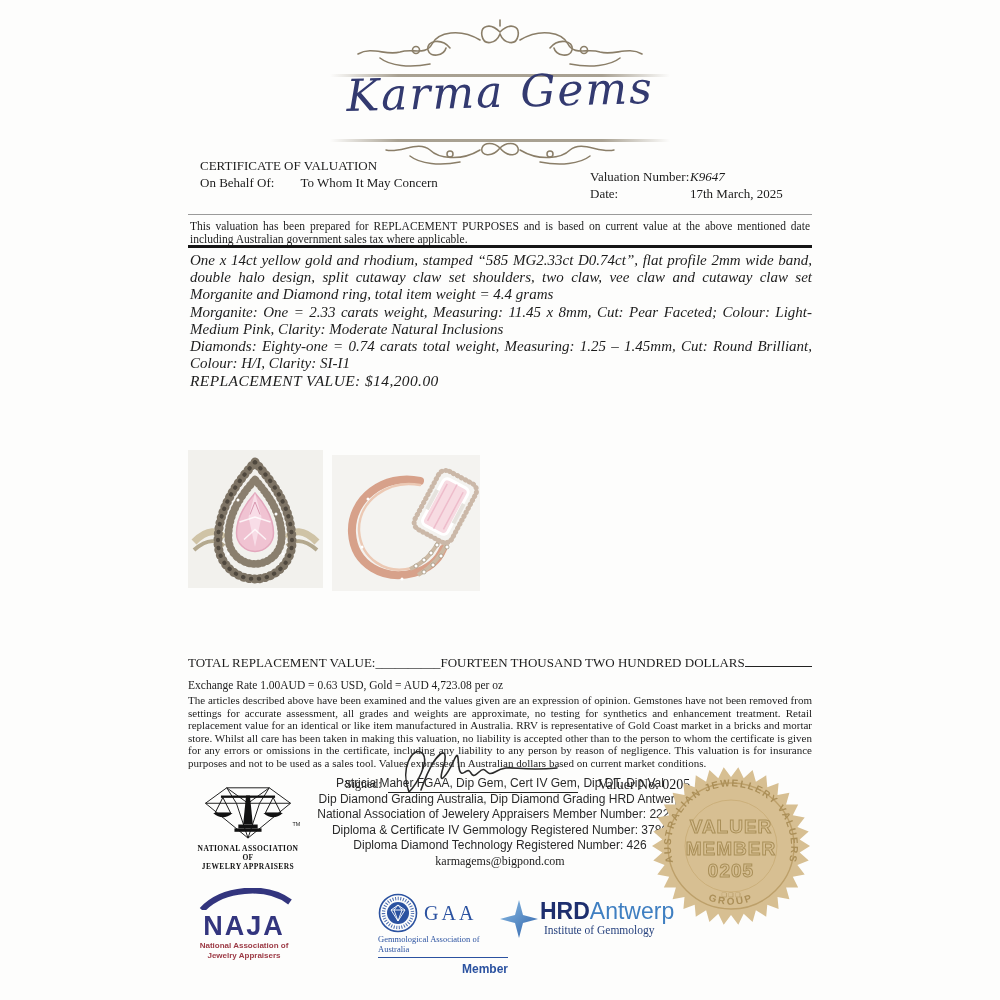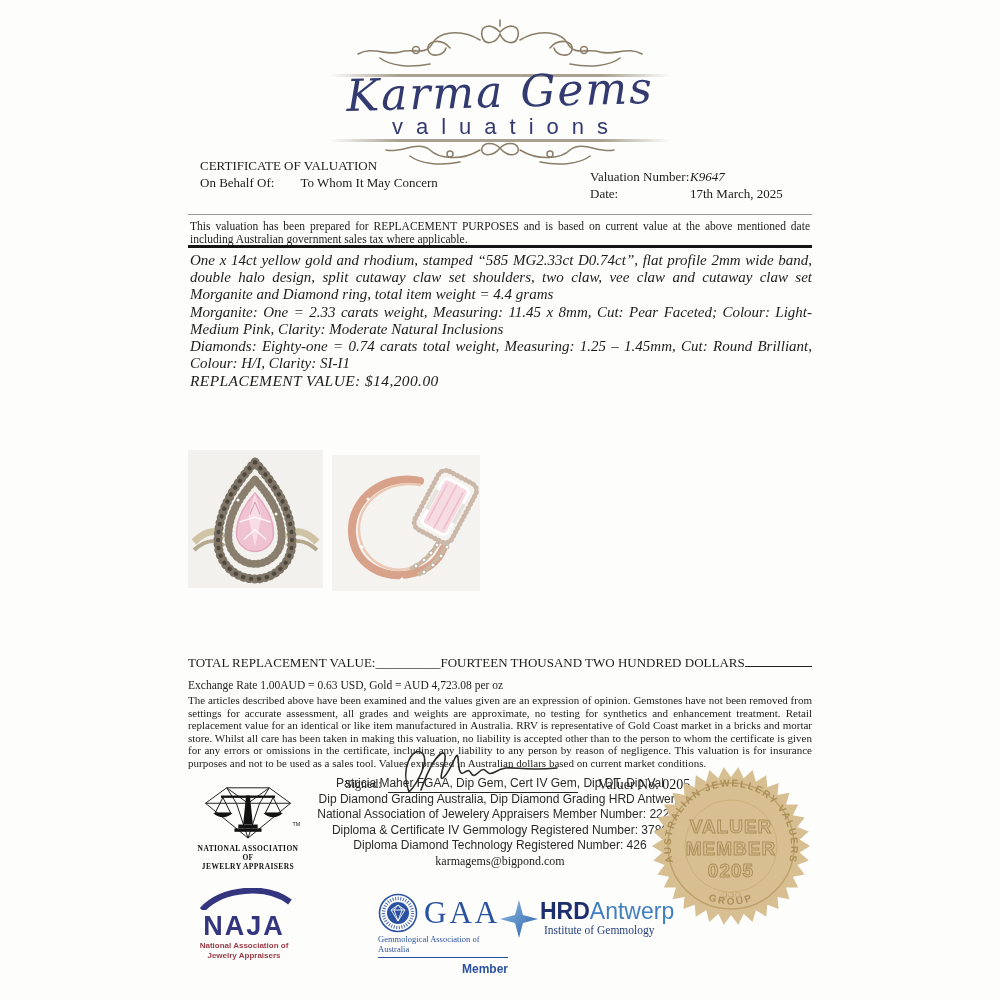--- a/index.html
+++ b/index.html
@@ -56,21 +56,21 @@
   .creds .email{font-family:"Liberation Serif",serif;font-size:12px;color:#1c1c1c;}
 
   
   .scales-block{position:absolute;left:192px;top:782px;width:112px;text-align:center;}
   .scales-text{font-size:7.5px;font-weight:bold;letter-spacing:.4px;line-height:9px;color:#111;}
   .naja-block{position:absolute;left:196px;top:888px;width:96px;text-align:center;}
   .naja-word{font-family:"Liberation Sans",sans-serif;font-weight:bold;font-size:27px;color:#33357e;letter-spacing:2px;line-height:24px;}
   .naja-sub{font-family:"Liberation Sans",sans-serif;font-weight:bold;font-size:8px;color:#9c3a45;line-height:9.5px;margin-top:3px;}
   .gaa-block{position:absolute;left:378px;top:893px;width:130px;}
   .gaa-top{display:flex;align-items:center;gap:6px;}
-  .gaa-word{font-family:"Liberation Serif",serif;font-size:31px;color:#2b52a0;letter-spacing:3px;}
+  .gaa-word{font-family:"Liberation Serif",serif;font-size:20px;color:#2b52a0;letter-spacing:3px;}
   .gaa-sub{font-size:8.5px;color:#2b52a0;margin-top:1px;}
   .gaa-line{border-top:1.5px solid #2b52a0;margin-top:3px;}
   .gaa-member{font-family:"Liberation Sans",sans-serif;font-weight:bold;font-size:12px;color:#2b52a0;text-align:right;margin-top:4px;}
   .hrd-block{position:absolute;left:500px;top:900px;display:flex;align-items:flex-start;}
   .hrd-text{margin-left:2px;}
   .hrd-name{font-family:"Liberation Sans",sans-serif;font-size:23px;line-height:23px;}
   .hrd-name .b{font-weight:bold;color:#1e2f6e;}
   .hrd-name .l{color:#3f7fc1;}
   .hrd-sub{font-size:11.5px;color:#27427e;margin-top:1px;margin-left:4px;}
 
@@ -89,21 +89,20 @@
       <path d="M200,22 C220,10 242,14 248,26 C254,38 268,30 280,34 C294,38 308,28 322,36"></path>
       <path d="M130,30 C122,20 106,22 108,32 C110,40 124,38 126,30"></path>
       <path d="M230,30 C238,20 254,22 252,32 C250,40 236,38 234,30"></path>
       <circle cx="96" cy="32" r="3.5"></circle>
         <circle cx="264" cy="32" r="3.5"></circle>
       <path d="M60,40 C70,48 90,50 110,46 M300,40 C290,48 270,50 250,46"></path>
     </g>
   </svg>
   <div class="brand-rule" style="left:330px;top:74px;width:340px;"></div>
   <div class="brand-script">Karma Gems</div>
-  <div class="brand-sub">valuations</div>
   <div class="brand-rule" style="left:330px;top:139px;width:340px;"></div>
   <svg class="abs" style="left:330px;top:140px;" width="340" height="28" viewBox="0 0 340 28">
     <g stroke="#8a7e68" stroke-width="1.5" fill="none" stroke-linecap="round">
       <path d="M170,8 C162,18 150,16 152,8 C154,2 164,2 170,8 C176,2 186,2 188,8 C190,16 178,18 170,8 Z"></path>
       <path d="M150,10 C130,22 108,18 100,10 C88,0 70,14 56,10"></path>
       <path d="M190,10 C210,22 232,18 240,10 C252,0 270,14 284,10"></path>
       <circle cx="120" cy="14" r="3"></circle>
         <circle cx="220" cy="14" r="3"></circle>
       <path d="M80,16 C90,24 110,26 130,22 M260,16 C250,24 230,26 210,22"></path>
     </g>

